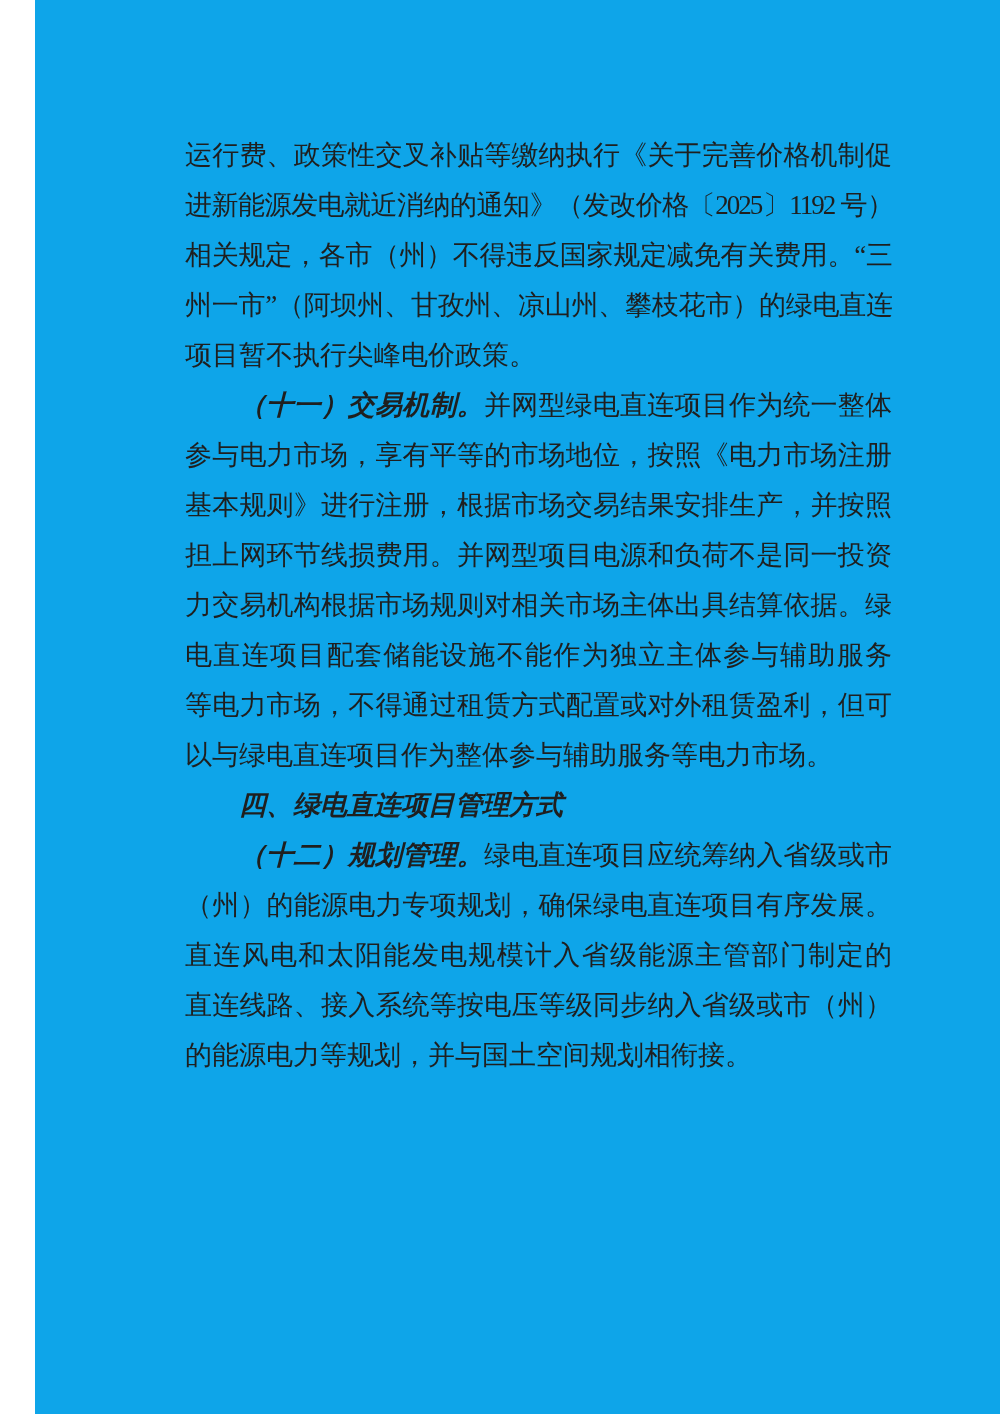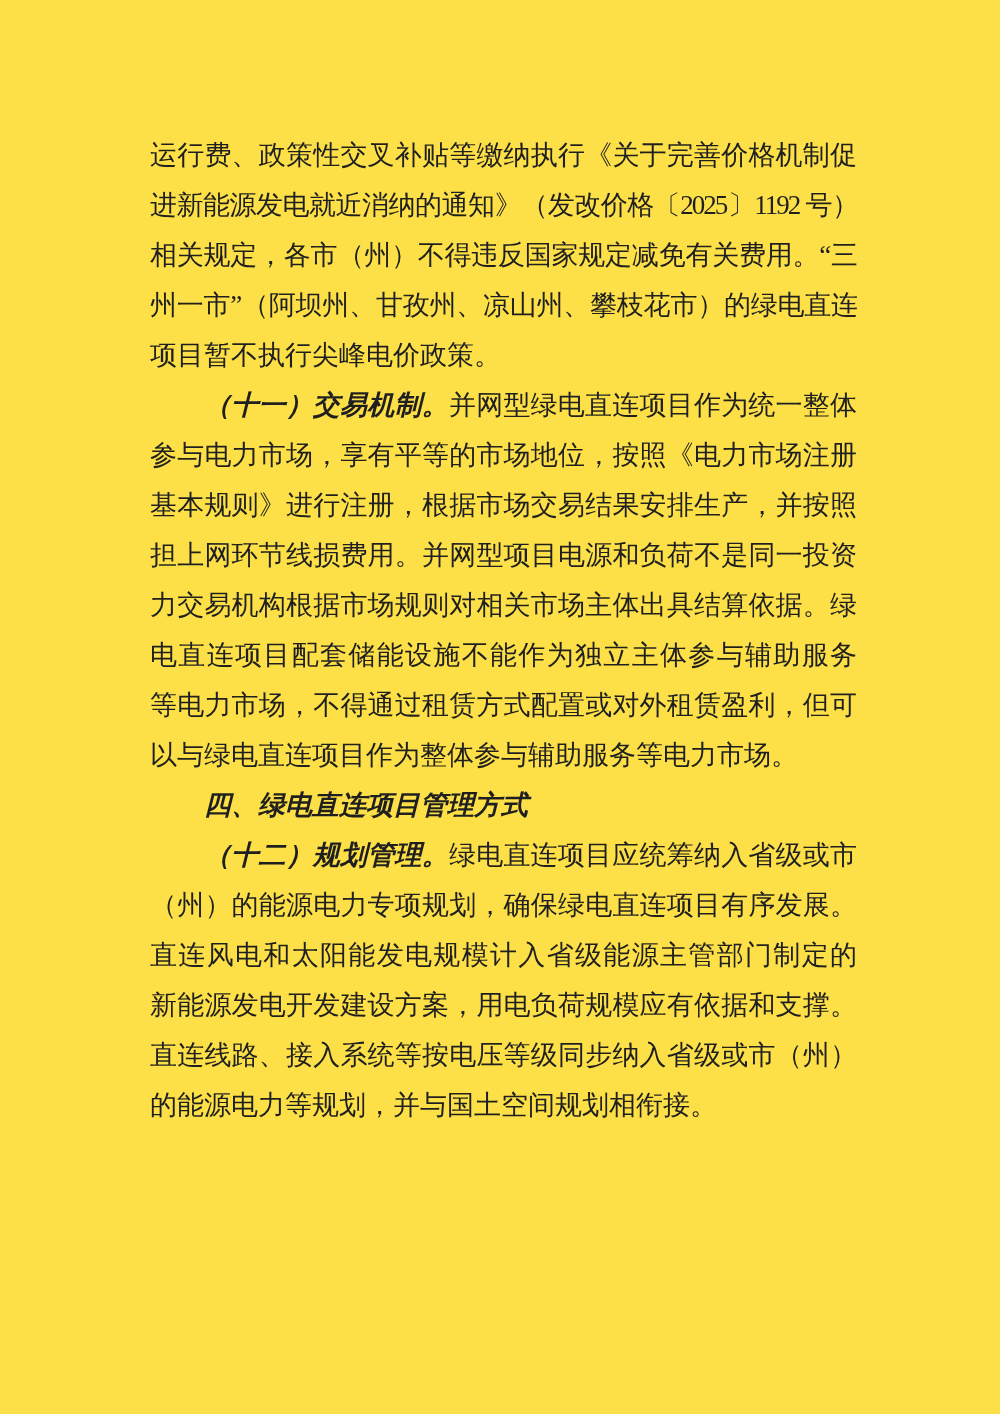--- a/index.html
+++ b/index.html
@@ -10,22 +10,23 @@
     width: 1000px;
     height: 1414px;
     background: #ffffff;
     position: relative;
     font-family: "Liberation Serif", "DejaVu Serif", serif;
     color: #1f1f1f;
   }
   .page {
     position: absolute;
     inset: 0;
-    background: #fde047;
+    background: #0ea5e9;
     overflow: hidden;
+    margin-left: 35px;
   }
   .doc {
     position: absolute;
     top: 130px;
     left: 150px;
     width: 707px;
   }
   .line {
     height: 50px;
     line-height: 50px;
@@ -79,18 +80,17 @@
     <div class="line"><span>力交易机构根据市场规则对相关市场主体出具结算依据。绿</span></div>
     <div class="line"><span>电直连项目配套储能设施不能作为独立主体参与辅助服务</span></div>
     <div class="line"><span>等电力市场，不得通过租赁方式配置或对外租赁盈利，但可</span></div>
     <div class="line end"><span>以与绿电直连项目作为整体参与辅助服务等电力市场。</span></div>
 
     <div class="line indent end"><span class="b hei">四、绿电直连项目管理方式</span></div>
 
     <div class="line indent"><span class="b hei">（十二）规划管理。</span><span>绿电直连项目应统筹纳入省级或市</span></div>
     <div class="line"><span>（州）的能源电力专项规划，确保绿电直连项目有序发展。</span></div>
     <div class="line"><span>直连风电和太阳能发电规模计入省级能源主管部门制定的</span></div>
-    <div class="line"><span>新能源发电开发建设方案，用电负荷规模应有依据和支撑。</span></div>
     <div class="line"><span>直连线路、接入系统等按电压等级同步纳入省级或市（州）</span></div>
     <div class="line end"><span>的能源电力等规划，并与国土空间规划相衔接。</span></div>
 
   </div>
 </div>
 
 </body></html>

